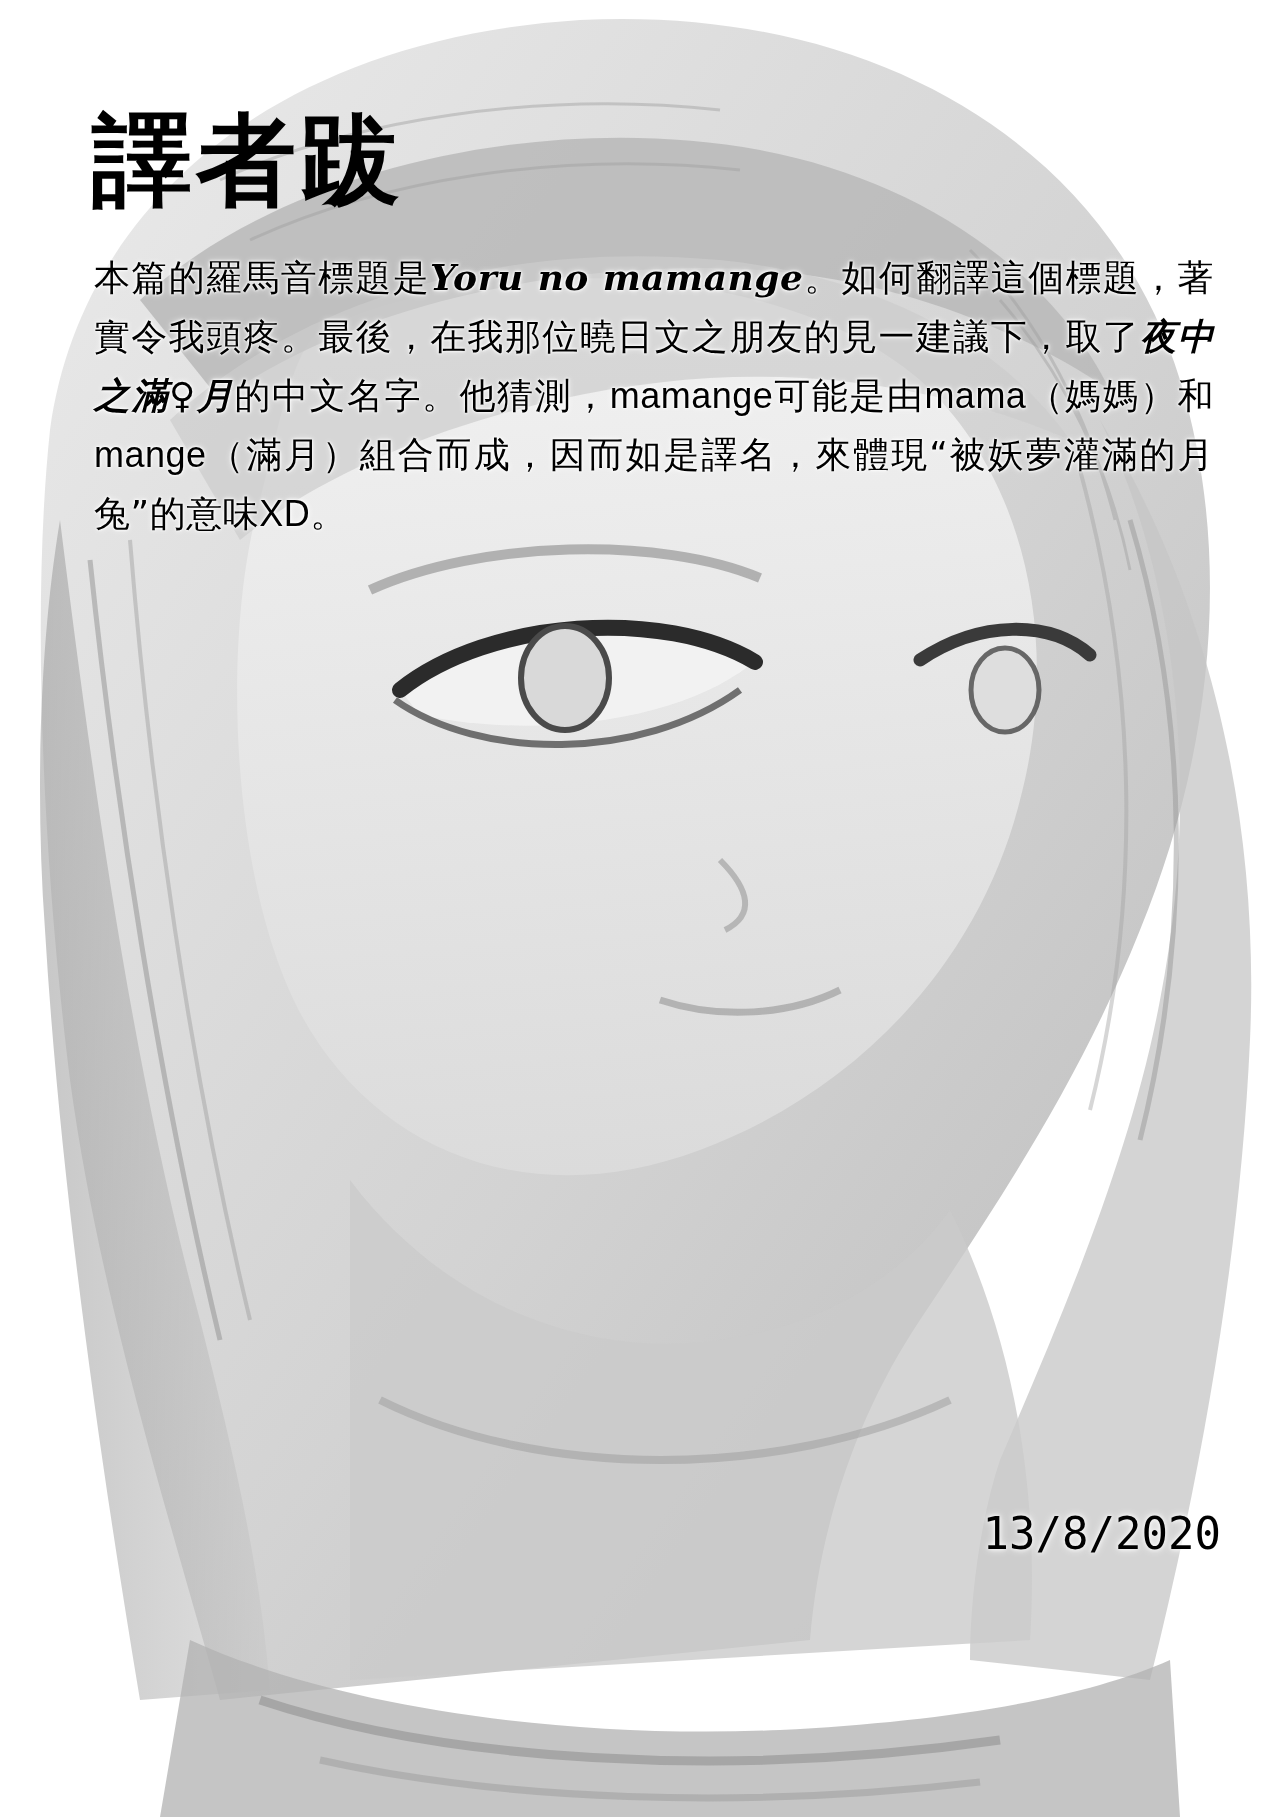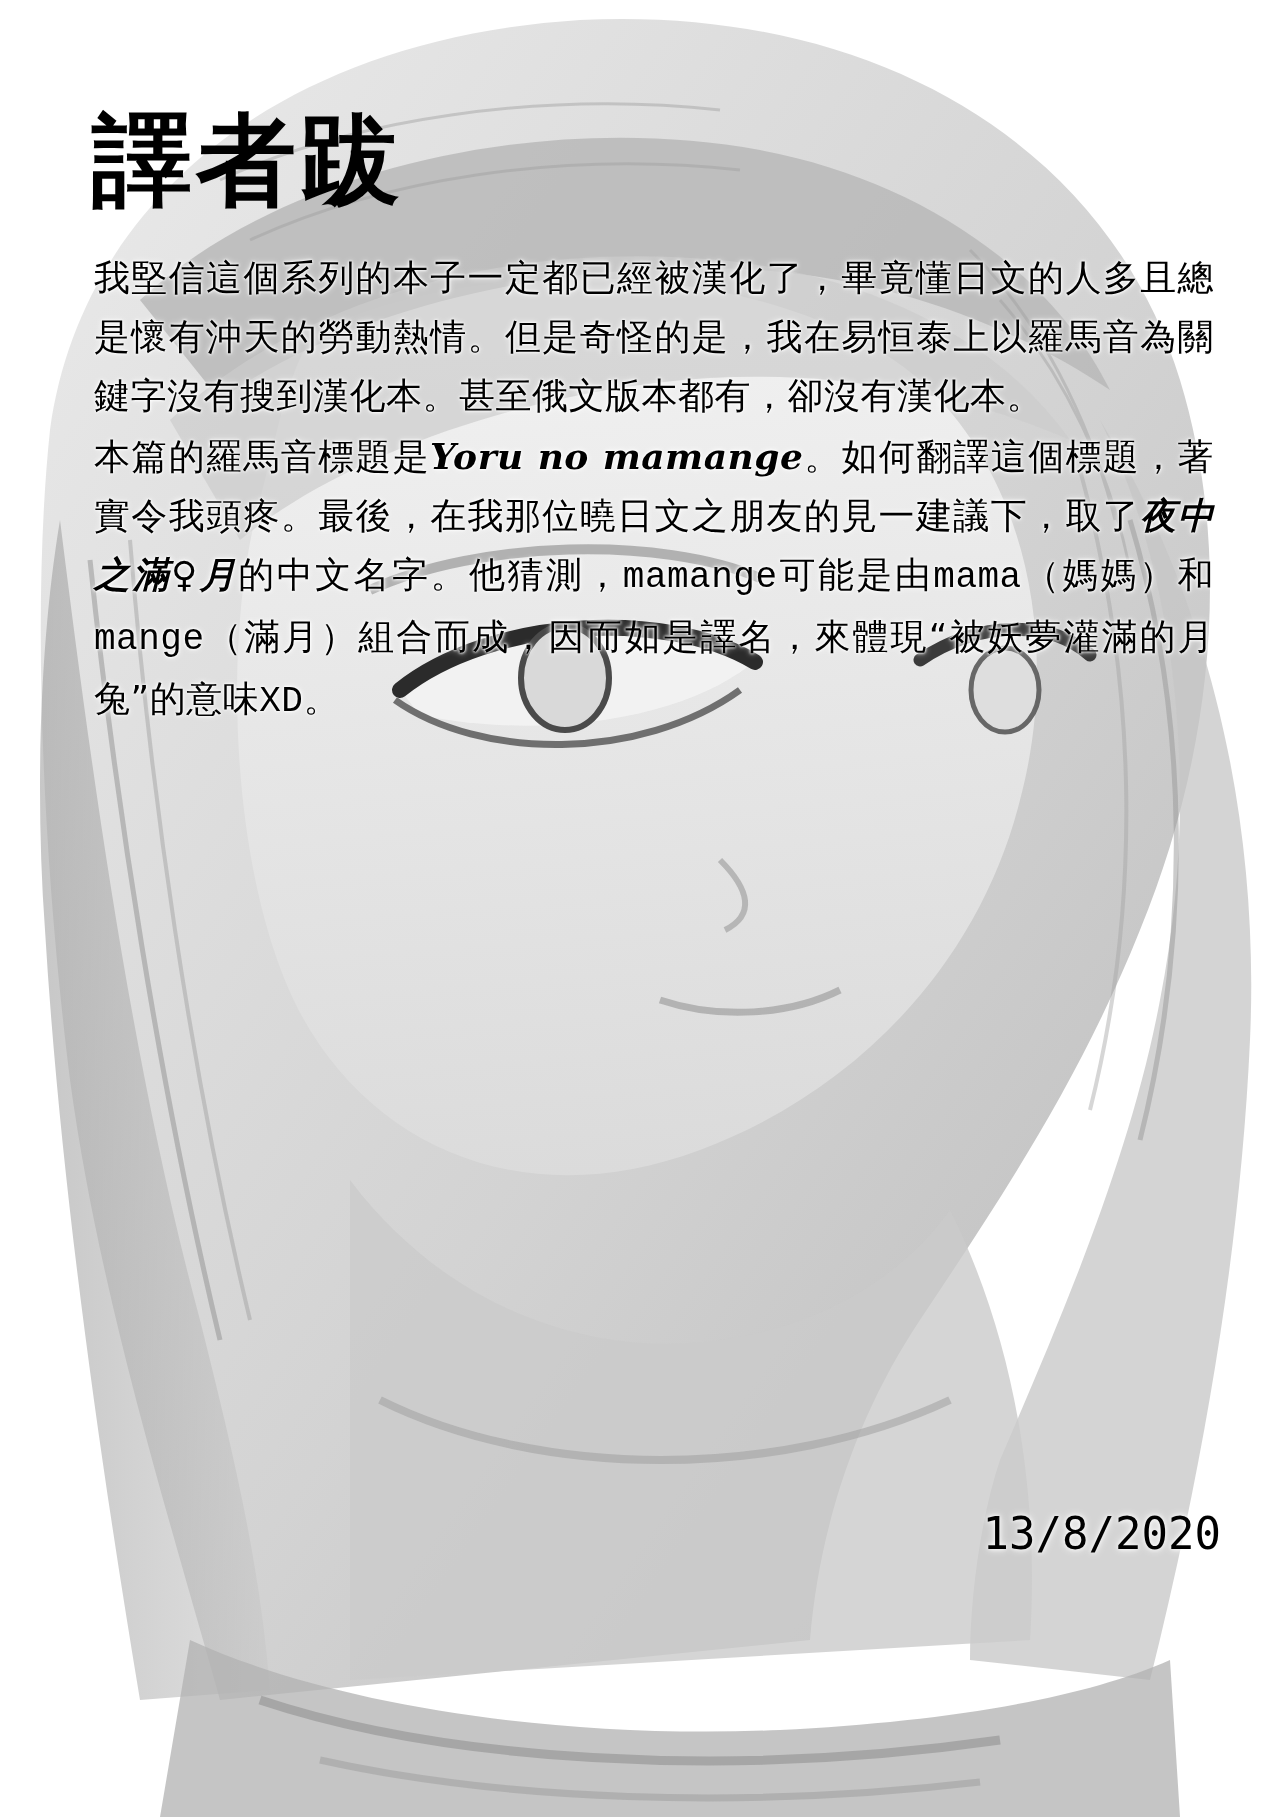--- a/index.html
+++ b/index.html
@@ -63,21 +63,21 @@
     font-family: "DejaVu Sans", "Liberation Sans", sans-serif;
     text-shadow:
       0 0 3px #ffffff,
       0 0 3px #ffffff,
       0 0 6px #ffffff;
   }
 
   .para + .para { margin-top: 2px; }
 
   .mono {
-    font-family: Liberation Mono, monospace;
+    font-family: Liberation Sans, sans-serif;
   }
   .italic-serif {
     font-family: "DejaVu Serif", "Liberation Serif", serif;
     font-style: italic;
     font-weight: bold;
   }
   .italic-bold {
     font-style: italic;
     font-weight: 700;
   }
@@ -172,23 +172,20 @@
     </svg>
   </div>
 
   <div class="content">
 
     <h1 class="title">譯者跋</h1>
 
     <div class="body-text">
 
 
-      <p class="para">
-        <span>我堅信這個系列的本子一定都已經被漢化了，畢竟懂日文的人多且總是懷有沖天的勞動熱情。但是奇怪的是，我在易恒泰上以羅馬音為關鍵字沒有搜到漢化本。甚至俄文版本都有，卻沒有漢化本。</span>
-      </p>
 
       <p class="para">
         <span>本篇的羅馬音標題是</span><span class="italic-serif">Yoru no mamange</span><span>。如何翻譯這個標題，著實令我頭疼。最後，在我那位曉日文之朋友的見一建議下，取了</span><span class="italic-bold">夜中之滿♀月</span><span>的中文名字。他猜測，</span><span class="mono">mamange</span><span>可能是由</span><span class="mono">mama</span><span>（媽媽）和</span><span class="mono">mange</span><span>（滿月）組合而成，因而如是譯名，來體現“被妖夢灌滿的月兔”的意味</span><span class="mono">XD</span><span>。</span>
       </p>
 
 
     </div>
 
     <div class="date">13/8/2020</div>
 

